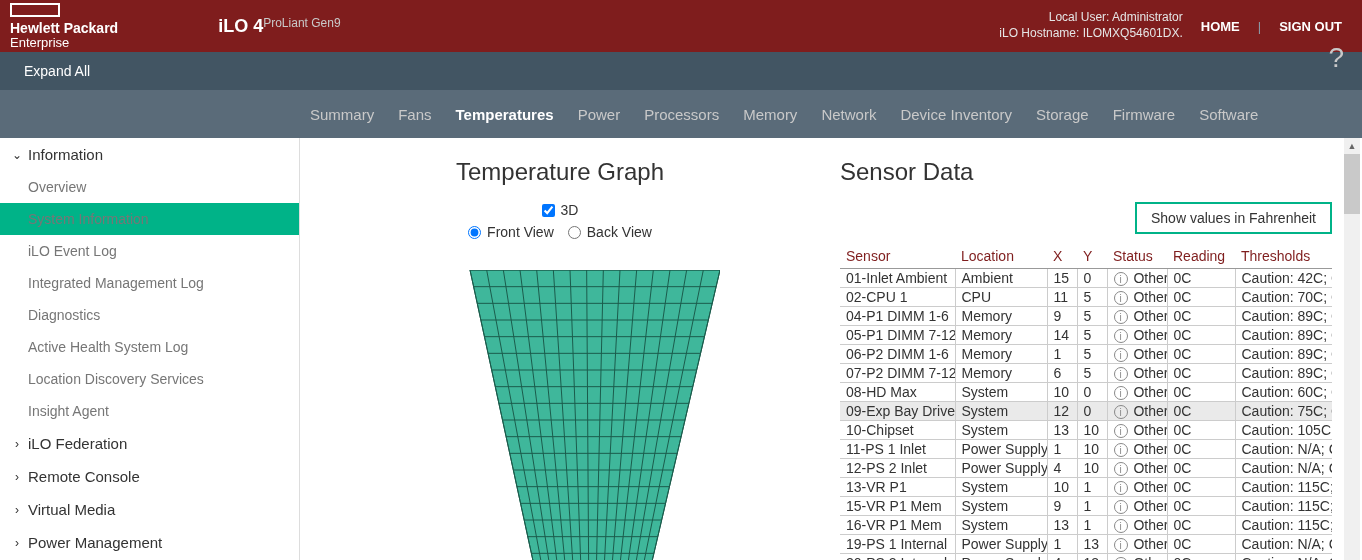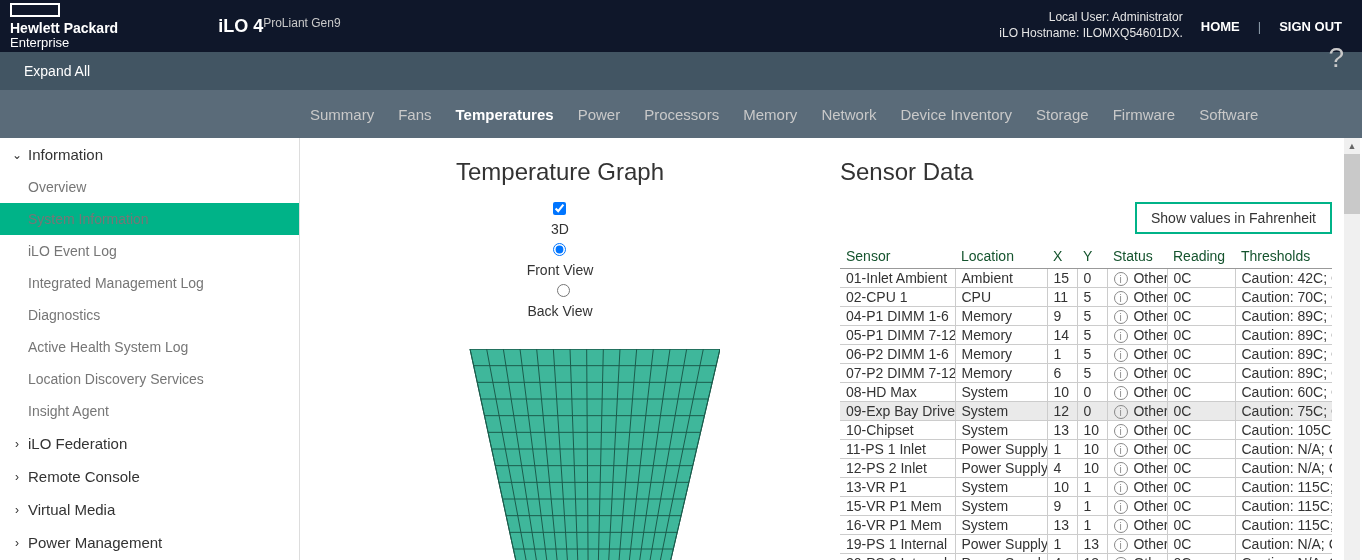--- a/index.html
+++ b/index.html
@@ -1,19 +1,19 @@
 <!DOCTYPE html>
 <html><head>
 <meta charset="utf-8">
 <style>
   * { box-sizing: border-box; margin: 0; padding: 0; }
   body { font-family: Arial, Helvetica, sans-serif; font-size: 14px; color: #333; width: 1362px; height: 560px; overflow: hidden; background: #fff; }
   
   
-  .topbar { background: #0f172a; color: #fff; height: 52px; display: flex; align-items: center; position: relative; }
+  .topbar { background: #7f1d1d; color: #fff; height: 52px; display: flex; align-items: center; position: relative; }
   .logo-box { margin-left: 10px; display: flex; flex-direction: column; }
   .logo-bar { width: 50px; height: 14px; border: 2px solid #fff; margin-bottom: 4px; }
   .logo-text { font-size: 14px; line-height: 1.1; font-weight: bold; }
   .logo-text2 { font-size: 13px; line-height: 1; }
   .product { margin-left: 100px; display: flex; flex-direction: row; }
   .product .name { font-weight: bold; font-size: 18px; }
   .product .sub { font-size: 12px; color: #c9c9c9; }
   .topright { margin-left: auto; margin-right: 20px; display: flex; align-items: center; gap: 18px; font-size: 13px; }
   .userinfo { text-align: right; font-size: 12px; line-height: 1.3; color: #e5e5e5; }
   .topright .link { color: #fff; cursor: pointer; font-weight: bold; }
@@ -42,29 +42,29 @@
   .sidebar .nav-item.active { background: #00b388; color: #fff; }
   .sidebar .nav-item.child { color: #767676; font-size: 14px; }
 
   
   .content-cols { display: flex; gap: 40px; }
   .left-col { width: 480px; display: flex; flex-direction: column; align-items: center; }
   .right-col { flex: 1; padding-right: 30px; }
   h2 { font-weight: normal; font-size: 24px; margin-bottom: 16px; }
 
   .view-controls { display: flex; flex-direction: column; align-items: center; gap: 6px; margin-bottom: 30px; font-size: 14px; }
-  .vc-row { display: flex; align-items: center; gap: 6px; flex-direction: column; }
+  .vc-row { display: flex; align-items: center; gap: 6px; }
 
   .graph3d { width: 320px; height: 300px; position: relative; }
   .graph3d svg { width: 100%; height: 100%; }
 
   .fahrenheit-btn { float: right; border: 2px solid #00b388; color: #333; background: #fff; padding: 6px 14px; font-size: 14px; cursor: pointer; margin-bottom: 10px; }
 
   table.sensor { border-collapse: collapse; width: 100%; font-size: 14px; table-layout: fixed; }
-  table.sensor th { text-align: left; font-weight: normal; padding: 4px 6px; border-bottom: 1px solid #999; color: #14532d; white-space: nowrap; }
+  table.sensor th { text-align: left; font-weight: normal; padding: 4px 6px; border-bottom: 1px solid #999; color: #7f1d1d; white-space: nowrap; }
   table.sensor td { padding: 1px 6px; border-top: 1px solid #ccc; border-left: 1px solid #ccc; white-space: nowrap; overflow: hidden; }
   table.sensor td:first-child { border-left: none; }
   table.sensor tr.highlight td { background: #eaeaea; margin-left: 33px; }
   .info-icon { display: inline-block; width: 14px; height: 14px; border: 1px solid #888; border-radius: 50%; text-align: center; line-height: 13px; font-size: 10px; color: #888; margin-right: 2px; }
 
   
   .scroll-ind { position: absolute; right: 2px; top: 0; bottom: 0; width: 16px; background: #f0f0f0; }
   .scroll-ind .up { position: absolute; top: 0; width: 100%; height: 16px; text-align: center; font-size: 9px; color: #666; line-height: 16px; }
   .scroll-ind .thumb { position: absolute; top: 16px; width: 100%; height: 60px; background: #c9c9c9; }
 </style>

